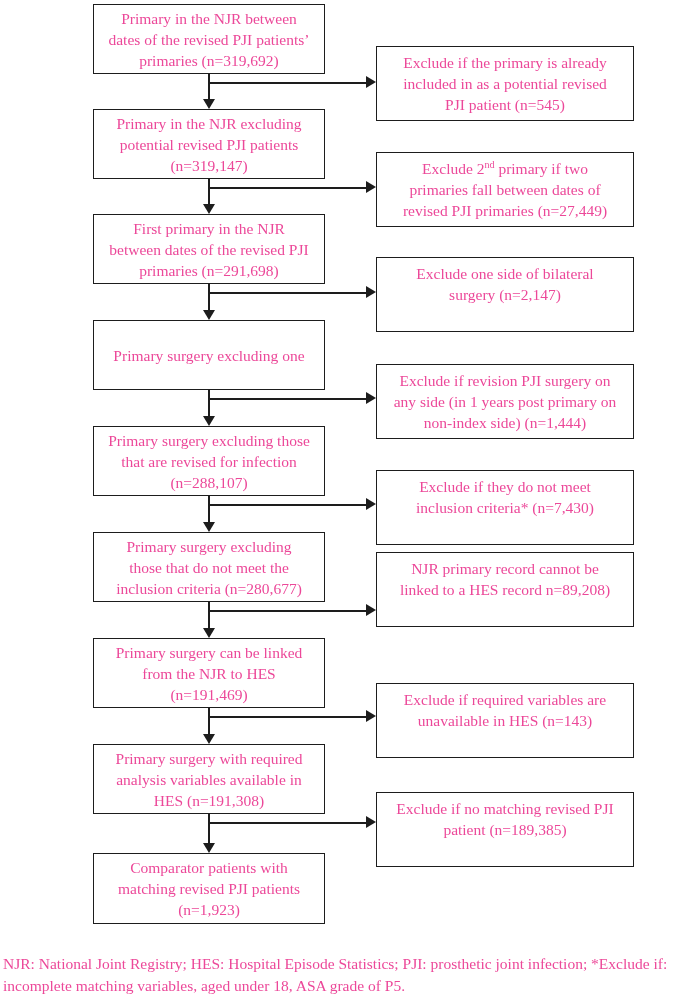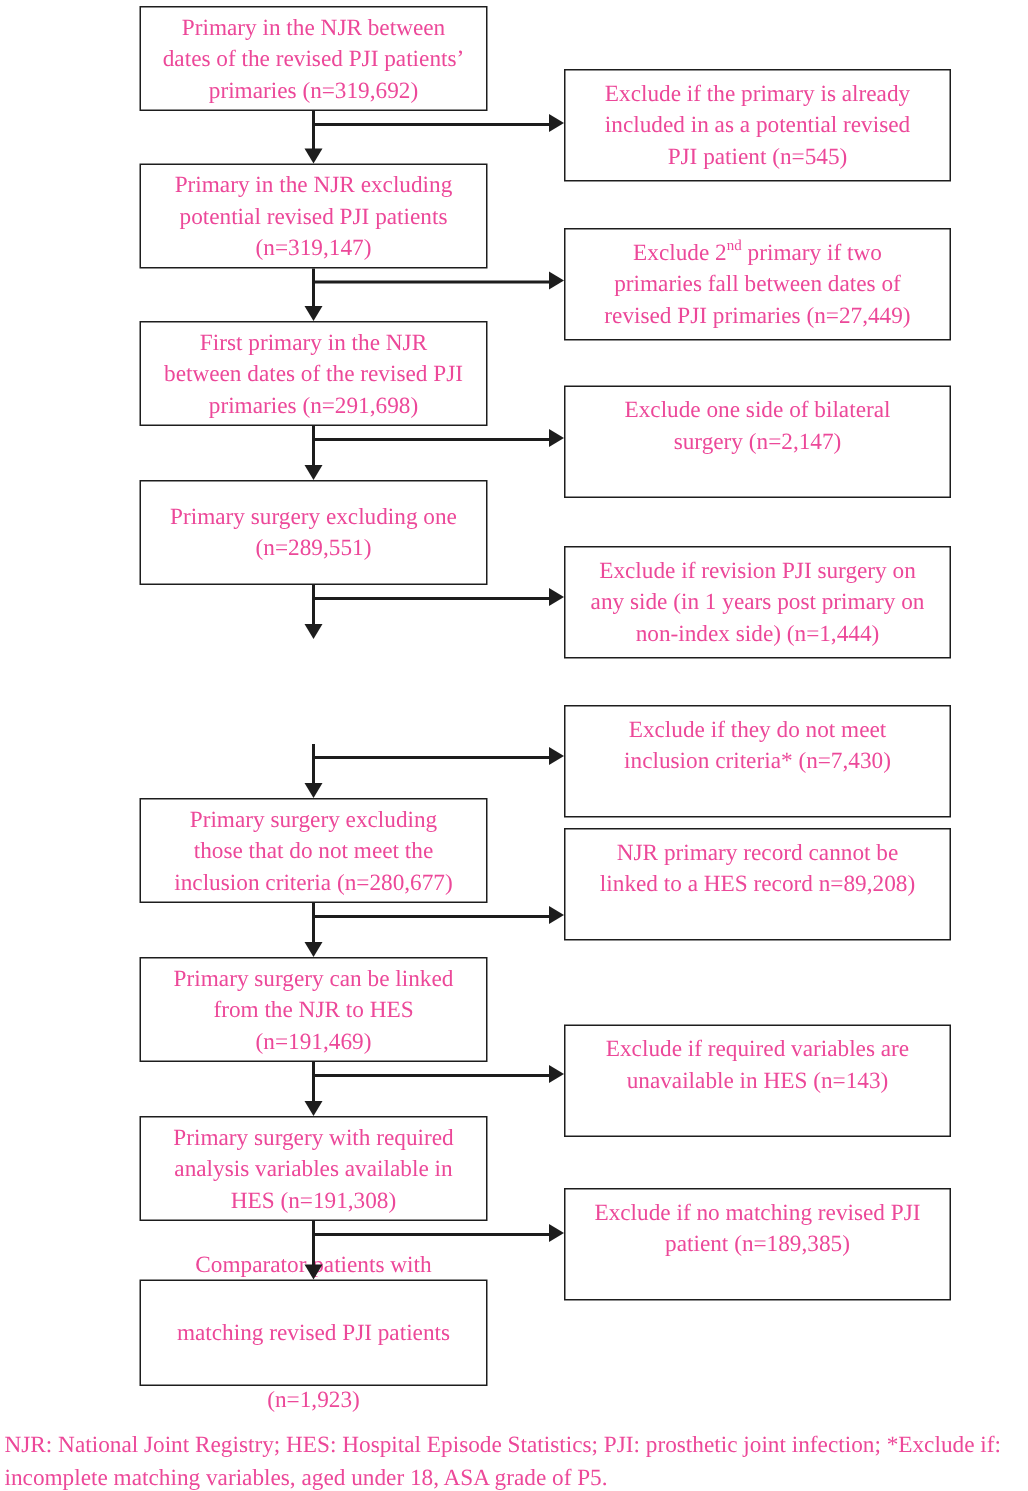--- a/index.html
+++ b/index.html
@@ -22,21 +22,21 @@
     font-size: 15.5px;
   }
   .box.main {
     left: 93px;
     width: 232px;
     height: 70px;
     display: flex;
     flex-direction: column;
     justify-content: center;
   }
-  .box.main.tall { height: 71px; gap: 24px; }
+  .box.main.tall { height: 71px; }
   .box.side {
     left: 376px;
     width: 258px;
     height: 75px;
     padding-top: 5px;
   }
   .ln { line-height: 21px; white-space: nowrap; }
   sup { font-size: 10px; line-height: 0; }
   .vline {
     position: absolute;
@@ -91,21 +91,25 @@
     <div class="ln">potential revised PJI patients</div>
     <div class="ln">(n=319,147)</div>
   </div>
   <div class="box main" style="top:214px">
     <div class="ln">First primary in the NJR</div>
     <div class="ln">between dates of the revised PJI</div>
     <div class="ln">primaries (n=291,698)</div>
   </div>
   <div class="box main" style="top:320px">
     <div class="ln">Primary surgery excluding one</div>
-    <div class="ln">(n=289,551)</div>
+  </div>
+  <div class="box main" style="top:426px">
+    <div class="ln">Primary surgery excluding those</div>
+    <div class="ln">that are revised for infection</div>
+    <div class="ln">(n=288,107)</div>
   </div>
   <div class="box main" style="top:532px">
     <div class="ln">Primary surgery excluding</div>
     <div class="ln">those that do not meet the</div>
     <div class="ln">inclusion criteria (n=280,677)</div>
   </div>
   <div class="box main" style="top:638px">
     <div class="ln">Primary surgery can be linked</div>
     <div class="ln">from the NJR to HES</div>
     <div class="ln">(n=191,469)</div>

